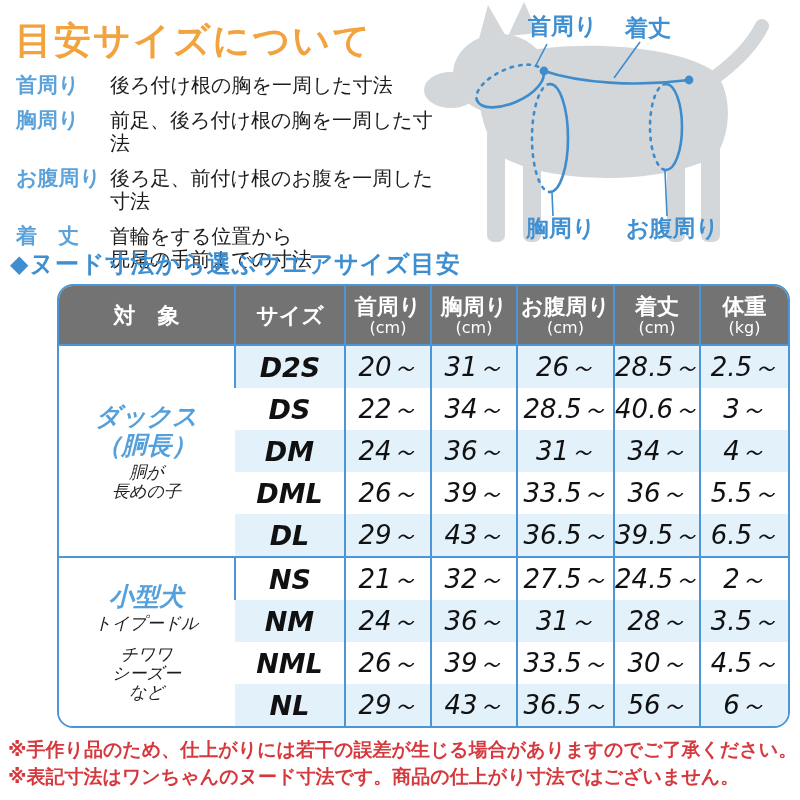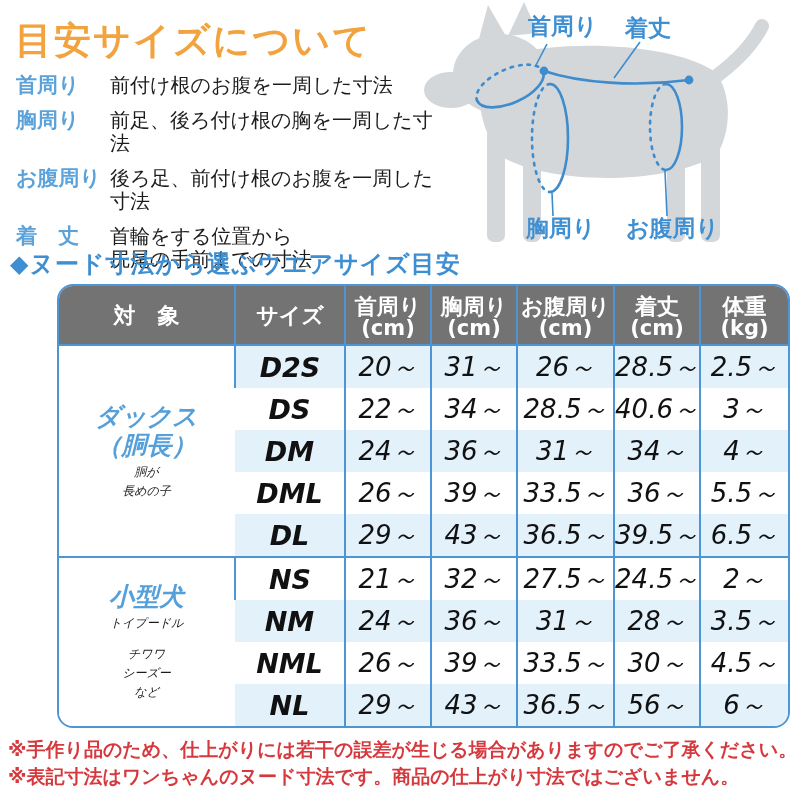--- a/index.html
+++ b/index.html
@@ -50,49 +50,49 @@
   col.c-neck{width:86px;}
   col.c-chest{width:86px;}
   col.c-belly{width:97px;}
   col.c-length{width:86px;}
   col.c-weight{width:88px;}
   th{
     background:#737373;color:#fff;font-size:22px;font-weight:bold;
     height:58px;padding:0;text-align:center;vertical-align:middle;
     line-height:25px;white-space:nowrap;
   }
-  th .unit{display:block;font-size:21px;font-weight:bold;line-height:18px;}
+  th .unit{display:block;font-size:16px;font-weight:normal;line-height:18px;}
   th+th, td+td{border-left:2px solid #4C96D7;}
   thead th{border-bottom:2px solid #4C96D7;}
   tbody td{
     height:42px;padding:0;text-align:center;vertical-align:middle;
     font-size:26px;color:#111;background:#fff;white-space:nowrap;font-style:italic;
   }
   tr.stripe td{background:#E3F1FB;}
   td.size-cell{font-weight:bold;font-size:27px;}
   td.group-cell{background:#fff !important;vertical-align:middle;padding:18px 0;}
   tr.group-start td{border-top:2px solid #4C96D7;}
   .gname{color:#55A0DA;font-weight:bold;font-size:25px;line-height:29px;}
-  .gsub{color:#1c1c1c;font-size:12px;line-height:19px;margin-top:3px;}
+  .gsub{color:#1c1c1c;font-size:17px;line-height:19px;margin-top:3px;}
   
   .notes{position:absolute;left:8px;top:736px;width:788px;}
   .note{
     color:#D6393D;font-weight:bold;font-size:19px;line-height:27px;
     white-space:nowrap;
   }
 </style>
 </head>
 <body>
 
 <div class="page-title">目安サイズについて</div>
 
 <div class="legend">
   <div class="legend-row">
     <div class="legend-term">首周り</div>
-    <div class="legend-desc">前付け根のお腹を一周した寸法</div>
+    <div class="legend-desc">後ろ付け根の胸を一周した寸法</div>
   </div>
   <div class="legend-row">
     <div class="legend-term">胸周り</div>
     <div class="legend-desc">前足、後ろ付け根の胸を一周した寸法</div>
   </div>
   <div class="legend-row">
     <div class="legend-term">お腹周り</div>
     <div class="legend-desc">後ろ足、前付け根のお腹を一周した寸法</div>
   </div>
   <div class="legend-row">

